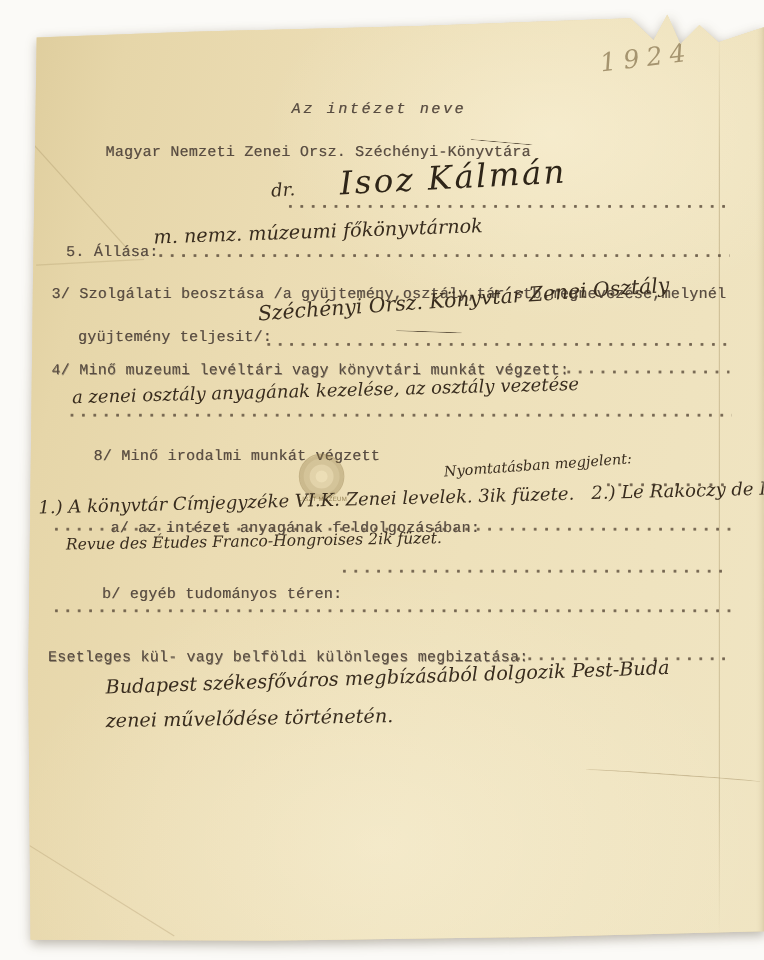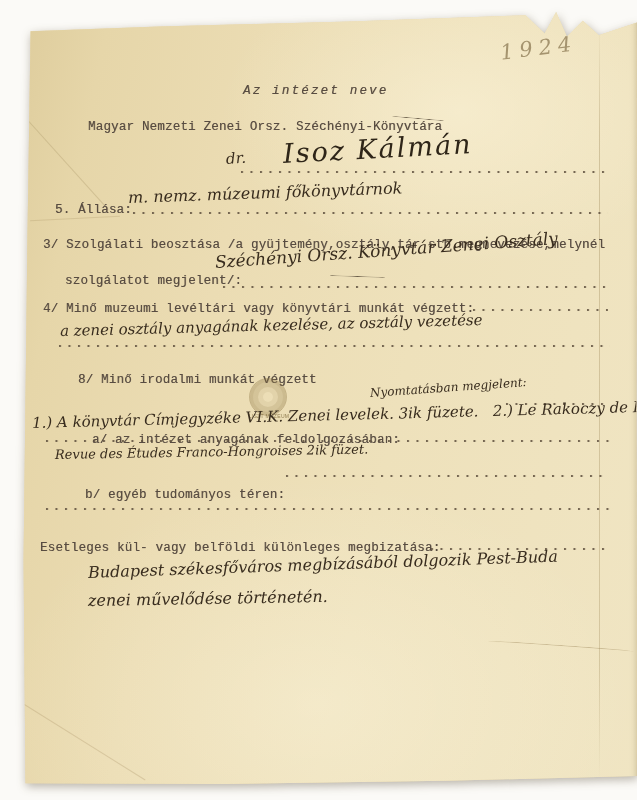--- a/index.html
+++ b/index.html
@@ -89,21 +89,21 @@
 
       <div class="dots" style="left:240px;top:170px;width:368px;"></div>
       <div class="hand" style="left:226px;top:150px;font-size:15px;transform:rotate(-4deg);">dr.</div>
       <div class="hand" style="left:283px;top:138px;font-size:27px;letter-spacing:2px;transform:rotate(-3deg);color:#2e2518;">Isoz Kálmán</div>
 
       <div class="typed" style="left:55px;top:203px;">5. Állása:</div>
       <div class="dots" style="left:132px;top:211px;width:476px;"></div>
       <div class="hand" style="left:128px;top:188px;font-size:16px;transform:rotate(-2deg);">m. nemz. múzeumi főkönyvtárnok</div>
 
       <div class="typed" style="left:43px;top:238px;">3/ Szolgálati beosztása /a gyüjtemény,osztály,tár stb.megnevezése,melynél</div>
-      <div class="typed" style="left:65px;top:274px;">szolgálatot megjelent/:</div>
+      <div class="typed" style="left:65px;top:274px;">gyüjtemény teljesit/:</div>
       <div class="dots" style="left:222px;top:285px;width:388px;"></div>
       <div class="hand" style="left:215px;top:252px;font-size:17px;transform:rotate(-4deg);">Széchényi Orsz. Könyvtár Zenei Osztály</div>
       <div class="flourish" style="left:330px;top:276px;width:55px;border-bottom-width:1.3px;transform:rotate(2deg);"></div>
 
       <div class="typed" style="left:43px;top:302px;">4/ Minő muzeumi levéltári vagy könyvtári munkát végzett:</div>
       <div class="dots" style="left:472px;top:308px;width:136px;"></div>
       <div class="hand" style="left:60px;top:322px;font-size:15px;transform:rotate(-1.5deg);">a zenei osztály anyagának kezelése, az osztály vezetése</div>
       <div class="dots" style="left:58px;top:344px;width:552px;"></div>
 
       <div class="typed" style="left:78px;top:373px;">8/ Minő irodalmi munkát végzett</div>

